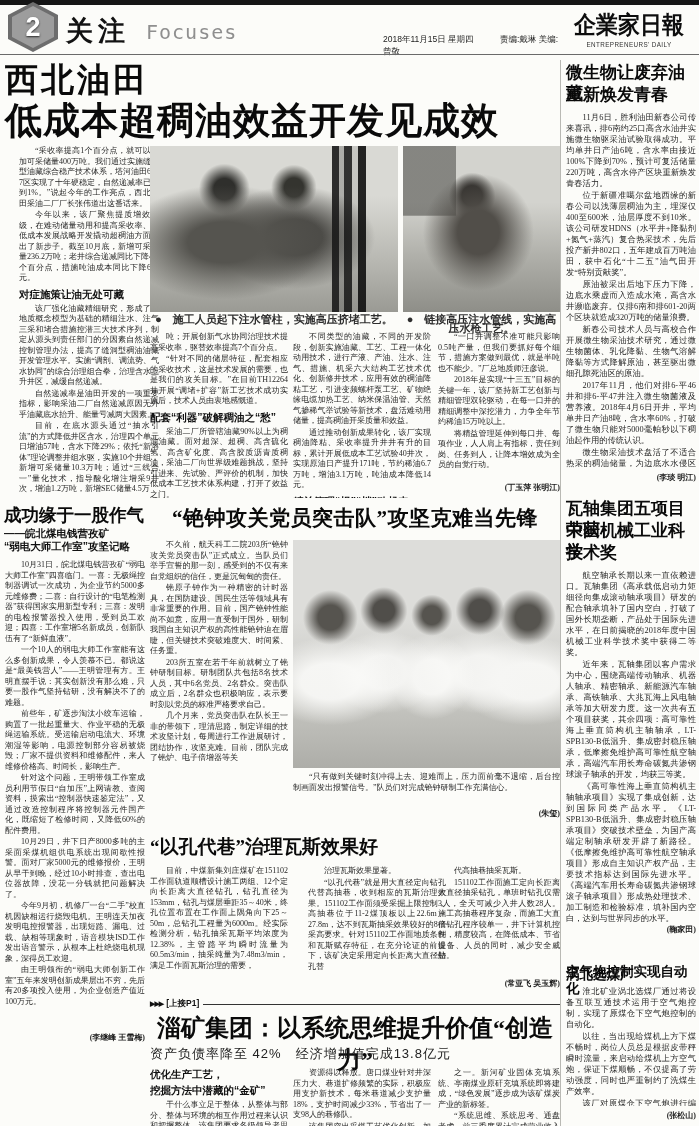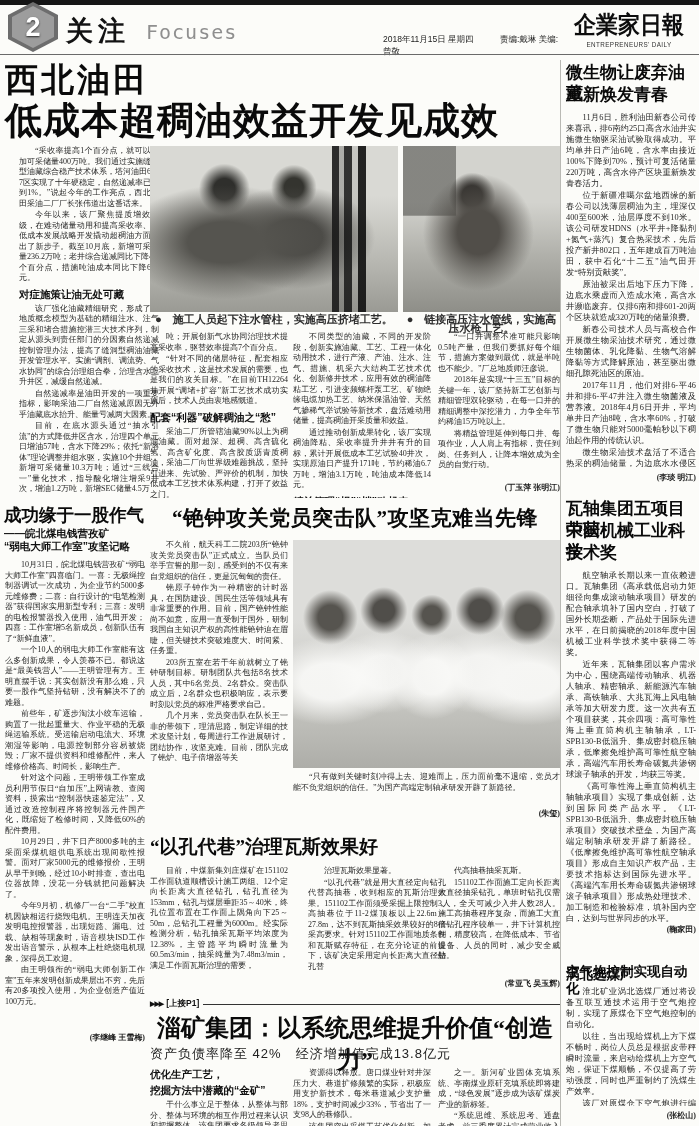--- a/index.html
+++ b/index.html
@@ -143,21 +143,21 @@
         <p class="para">将精益管理延伸到每口井、每项作业，人人肩上有指标，责任到岗、任务到人，让降本增效成为全员的自觉行动。</p>
       </div>
   </div>
   <div class="byline" style="left:438px;top:482px;width:122px;">(丁玉萍 张明江)</div>
 
   <div class="worker-title">成功缘于一股作气</div>
   <div class="worker-sub" style="top:527px;">——皖北煤电钱营孜矿</div>
   <div class="worker-sub" style="top:540px;">“弱电大师工作室”攻坚记略</div>
   <div class="bodytext" style="left:5px;top:560px;width:140px;height:522px;">
     <div>
-        <p class="para">10月31日，皖北煤电钱营孜矿“弱电大师工作室”四喜临门。一喜：无极绳控制器调试一次成功，为企业节约5000多元维修费；二喜：自行设计的“电笔检测器”获得国家实用新型专利；三喜：发明的电检报警器投入使用，油气田开发；四喜：工作室增5名新成员，创新队伍有了“新鲜血液”。</p>
+        <p class="para">10月31日，皖北煤电钱营孜矿“弱电大师工作室”四喜临门。一喜：无极绳控制器调试一次成功，为企业节约5000多元维修费；二喜：自行设计的“电笔检测器”获得国家实用新型专利；三喜：发明的电检报警器投入使用，受到员工欢迎；四喜：工作室增5名新成员，创新队伍有了“新鲜血液”。</p>
         <p class="para">一个10人的弱电大师工作室能有这么多创新成果，令人羡慕不已。都说这是“最美钱营人”——王明管理有方。王明直摆手说：其实创新没有那么难，只要一股作气坚持钻研，没有解决不了的难题。</p>
         <p class="para">前些年，矿逐步淘汰小绞车运输，购置了一批起重量大、作业平稳的无极绳运输系统。受运输启动电流大、环境潮湿等影响，电源控制部分容易被烧毁；厂家不提供资料和维修配件，来人维修价格高、时间长，影响生产。</p>
         <p class="para">针对这个问题，王明带领工作室成员利用节假日“自加压”上网请教、查阅资料，摸索出“控制器快速鉴定法”，又通过改造控制程序将控制器元件国产化，既缩短了检修时间，又降低60%的配件费用。</p>
         <p class="para">10月29日，井下日产8000多吨的主采面采煤机组供电系统出现间歇性报警。面对厂家5000元的维修报价，王明从早干到晚，经过10小时排查，查出电位器故障，没花一分钱就把问题解决了。</p>
         <p class="para">今年9月初，机修厂一台“二手”校直机因缺相运行烧毁电机。王明连天加夜发明电控报警器，出现短路、漏电、过载、缺相等现象时，语音模块ISD工作发出语音警示，从根本上杜绝烧电机现象，深得员工欢迎。</p>
         <p class="para">由王明领衔的“弱电大师创新工作室”五年来发明创新成果层出不穷，先后有20多项投入使用，为企业创造产值近100万元。</p>
       </div>
   </div>
   <div class="byline" style="left:5px;top:1032px;width:140px;text-align:right;">(李继峰 王雪梅)</div>
 
@@ -166,21 +166,21 @@
     <div>
         <p class="para">不久前，航天科工二院203所“铯钟攻关党员突击队”正式成立。当队员们举手宣誓的那一刻，感受到的不仅有来自党组织的信任，更是沉甸甸的责任。</p>
         <p class="para">铯原子钟作为一种精密的计时器具，在国防建设、国民生活等领域具有非常重要的作用。目前，国产铯钟性能尚不如意，应用一直受制于国外，研制我国自主知识产权的高性能铯钟迫在眉睫，但关键技术突破难度大、时间紧、任务重。</p>
         <p class="para">203所五室在若干年前就树立了铯钟研制目标。研制团队共包括8名技术人员，其中6名党员、2名群众。突击队成立后，2名群众也积极响应，表示要时刻以党员的标准严格要求自己。</p>
         <p class="para">几个月来，党员突击队在队长王一非的带领下，理清思路，制定详细的技术攻坚计划，每周进行工作进展研讨，团结协作，攻坚克难。目前，团队完成了铯炉、电子倍增器等关</p>
       </div>
   </div>
   <div class="photo photo3"></div>
   <div class="bodytext" style="left:293px;top:772px;width:267px;height:34px;">
     <div>
-        <p class="para">“只有做到关键时刻冲得上去、迎难而上，压力面前毫不退缩，党员才能不负党组织的信任。”为国产高端定制轴承研发开辟了新路径。</p>
+        <p class="para">“只有做到关键时刻冲得上去、迎难而上，压力面前毫不退缩，后台控制画面发出报警信号。”队员们对完成铯钟研制工作充满信心。</p>
       </div>
   </div>
   <div class="byline" style="left:438px;top:808px;width:122px;">(朱玺)</div>
 
   <div class="gas-headline">“以孔代巷”治理瓦斯效果好</div>
   <div class="bodytext" style="left:150px;top:866px;width:138px;height:124px;">
     <div>
         <p class="para">目前，中煤新集刘庄煤矿在151102工作面轨道顺槽设计施工两组、12个定向长距离大直径钻孔，钻孔直径为153mm，钻孔与煤层垂距35～40米，终孔位置布置在工作面上隅角向下25～50m，总钻孔工程量为6000m。经实际检测分析，钻孔抽采瓦斯平均浓度为12.38%，主管路平均瞬时流量为60.5m3/min，抽采纯量为7.48m3/min，满足工作面瓦斯治理的需要，</p>
       </div>
   </div>

